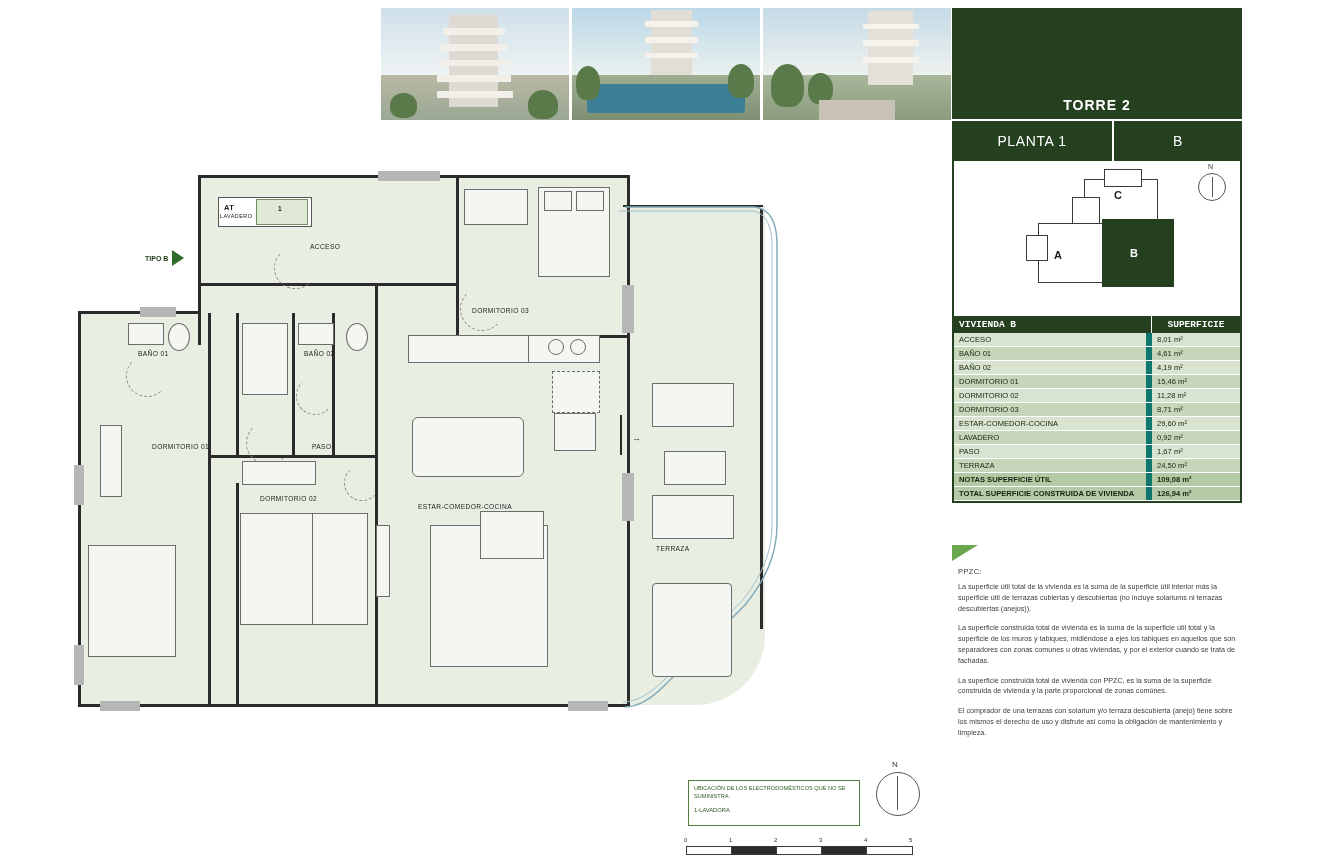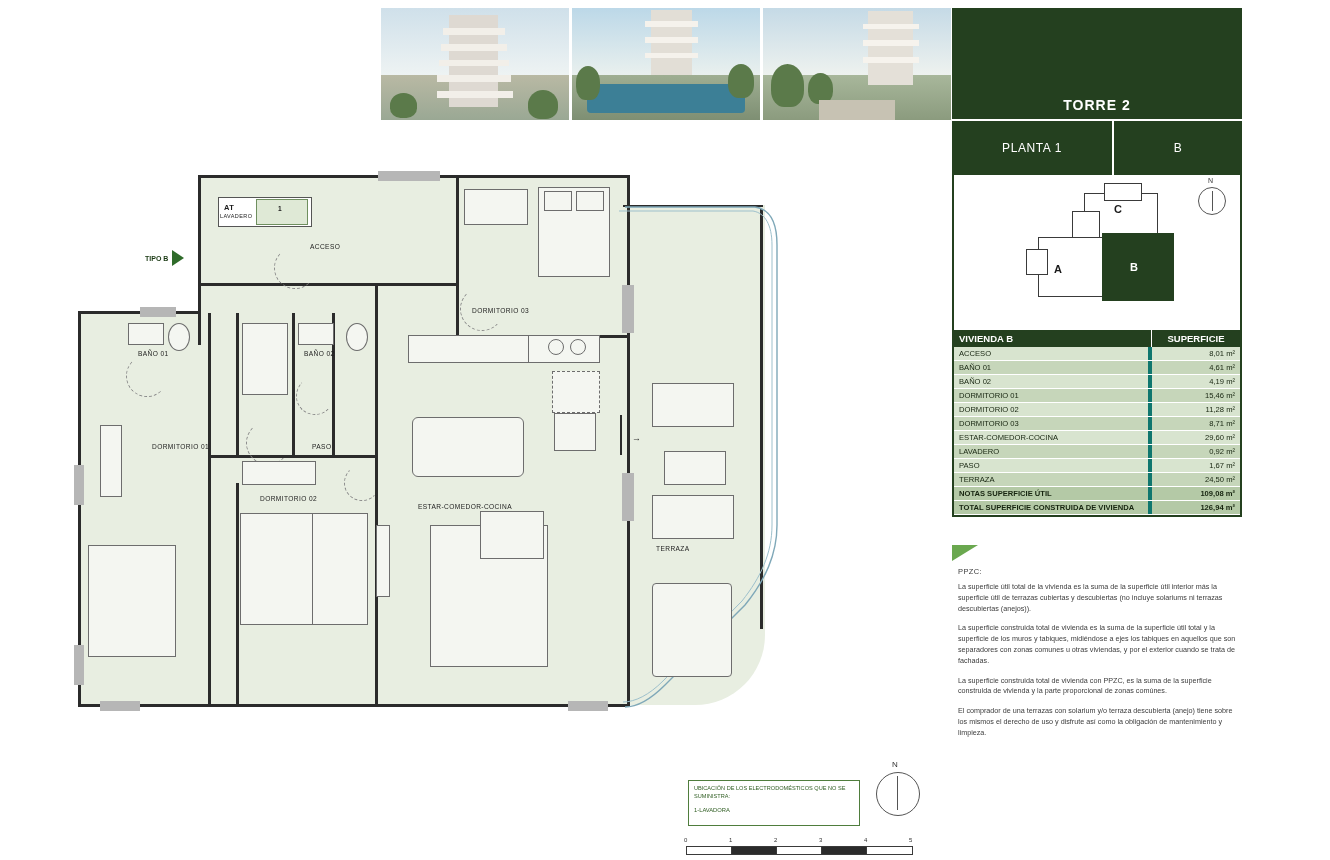--- a/index.html
+++ b/index.html
@@ -13,40 +13,40 @@
   .photo .ground{position:absolute;left:0;bottom:0;right:0;height:40%;background:linear-gradient(#b9b9a4,#9aa894);}
   .photo .tower{position:absolute;background:#e8e8e4;}
   .photo .water{position:absolute;background:#3c7f96;}
   .photo .tree{position:absolute;background:#5b7a4a;border-radius:50% 50% 40% 40%;}
 
   
   #right-col{left:952px;top:8px;width:290px;}
   .dark-band{background:#24401f;height:85px;}
   .torre-label{background:#24401f;color:#fff;text-align:center;font-size:14px;font-weight:bold;letter-spacing:1px;padding:4px 0 6px;}
   .planta-row{display:flex;gap:2px;margin-top:2px;}
-  .planta-row>div{background:#24401f;color:#fff;font-size:12px;text-align:center;padding:20px 0;letter-spacing:.6px;}
+  .planta-row>div{background:#24401f;color:#fff;font-size:14px;text-align:center;padding:12px 0;letter-spacing:.6px;}
   .planta-row .p1{flex:1.25;}
   .planta-row .p2{flex:1;}
 
   #keyplan{position:relative;height:155px;border-left:2px solid #24401f;border-right:2px solid #24401f;background:#fff;}
   #keyplan .shape{position:absolute;border:1px solid #3a3a3a;}
   .kp-letter{position:absolute;font-size:11px;font-weight:bold;color:#1a1a1a;}
   .compass{position:absolute;width:26px;height:26px;border:1px solid #555;border-radius:50%;}
   .compass:before{content:"";position:absolute;left:50%;top:3px;width:1px;height:20px;background:#555;}
   .compass-n{position:absolute;font-size:7px;color:#333;}
 
   
   #surface-table{border:2px solid #24401f;border-top:none;}
   .st-head{display:flex;background:#24401f;color:#fff;font-weight:bold;font-size:9.5px;}
-  .st-head div{padding:3px 5px;}
+  .st-head div{padding:3px 5px;font-family:Liberation Mono, monospace;}
   .st-head .c1{flex:1;}
   .st-head .c2{width:78px;text-align:center;border-left:1px solid #fff;}
   .st-row{display:flex;font-size:7.6px;color:#16240f;border-bottom:1px solid #fff;}
   .st-row .c1{flex:1;padding:2px 5px;background:#d8e4cf;}
-  .st-row .c2{width:78px;padding:2px 5px;text-align:right;background:#d8e4cf;border-left:4px solid #0f766e;}
+  .st-row .c2{width:78px;padding:2px 5px;background:#d8e4cf;border-left:6px solid #0f766e;}
   .st-row.alt .c1,.st-row.alt .c2{background:#c6d6ba;}
   .st-row.total .c1,.st-row.total .c2{background:#b4c9a6;font-weight:bold;}
   .st-row.tall .c1,.st-row.tall .c2{padding-top:5px;padding-bottom:5px;}
 
   
   #notes{left:952px;top:545px;width:290px;}
   .note-flag{width:26px;height:16px;background:#6aa84f;clip-path:polygon(0 0,100% 0,0 100%);}
   .notes-title{font-size:7.5px;color:#3c3c3c;margin:6px 0 6px 6px;letter-spacing:.4px;}
   .note-p{font-size:7.2px;line-height:1.5;color:#3c3c3c;margin:0 0 9px 6px;}
 

